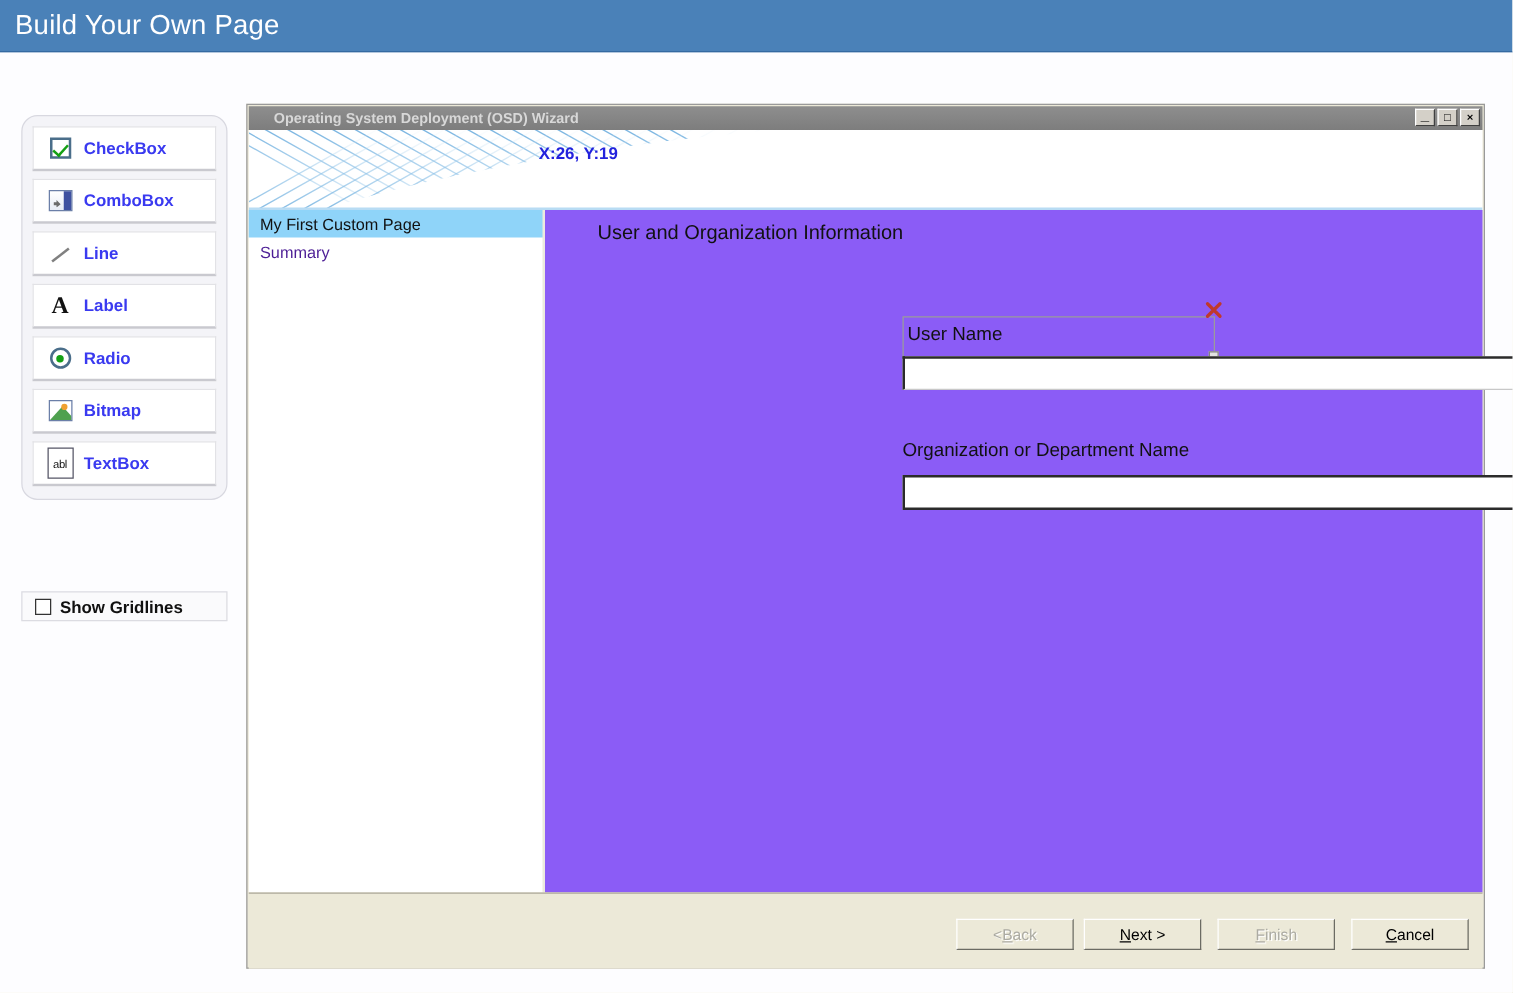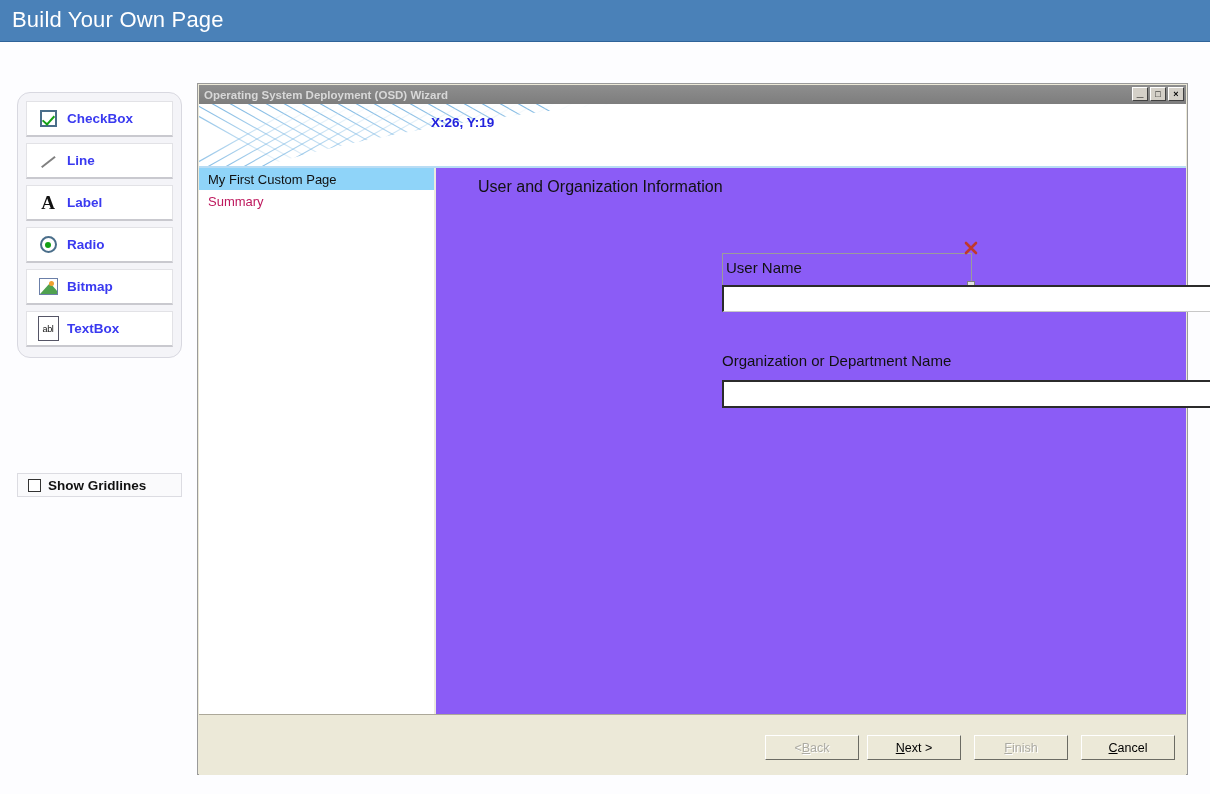--- a/index.html
+++ b/index.html
@@ -246,21 +246,21 @@
     width: 987px;
     height: 19px;
     background: linear-gradient(#8e8e8e, #7d7d7d);
     display: flex;
     align-items: center;
   }
   #wizard-titlebar .wt-text {
     font-size: 11.5px;
     font-weight: bold;
     color: #d8d8d8;
-    margin-left: 5px;
+    margin-left: 20px;
     white-space: nowrap;
   }
   .wt-buttons {
     position: absolute;
     right: 2px; top: 2px;
     display: flex;
     gap: 2px;
   }
   .wt-btn {
     width: 16px; height: 14px;
@@ -326,21 +326,21 @@
     padding-left: 9px;
     font-size: 13px;
     white-space: nowrap;
     cursor: pointer;
   }
   .nav-item.current {
     background: #8fd4f9;
     color: #111111;
   }
   .nav-item.pending {
-    color: #be185d;
+    color: #4c1d95;
   }
   #nav-divider {
     position: absolute;
     left: 236px; top: 84px;
     width: 2px;
     height: 546px;
     background: #eceade;
   }
 
   
@@ -472,20 +472,26 @@
 
   <div id="toolbox">
 
     <div class="tool-item">
       <span class="tool-icon">
           <span class="ic-check"></span>
         </span>
       <span class="tool-label">CheckBox</span>
     </div>
 
+    <div class="tool-item">
+      <span class="tool-icon">
+          <span class="ic-combo"></span>
+        </span>
+      <span class="tool-label">ComboBox</span>
+    </div>
 
     <div class="tool-item">
       <span class="tool-icon">
           <span class="ic-line"></span>
         </span>
       <span class="tool-label">Line</span>
     </div>
 
     <div class="tool-item">
       <span class="tool-icon">

